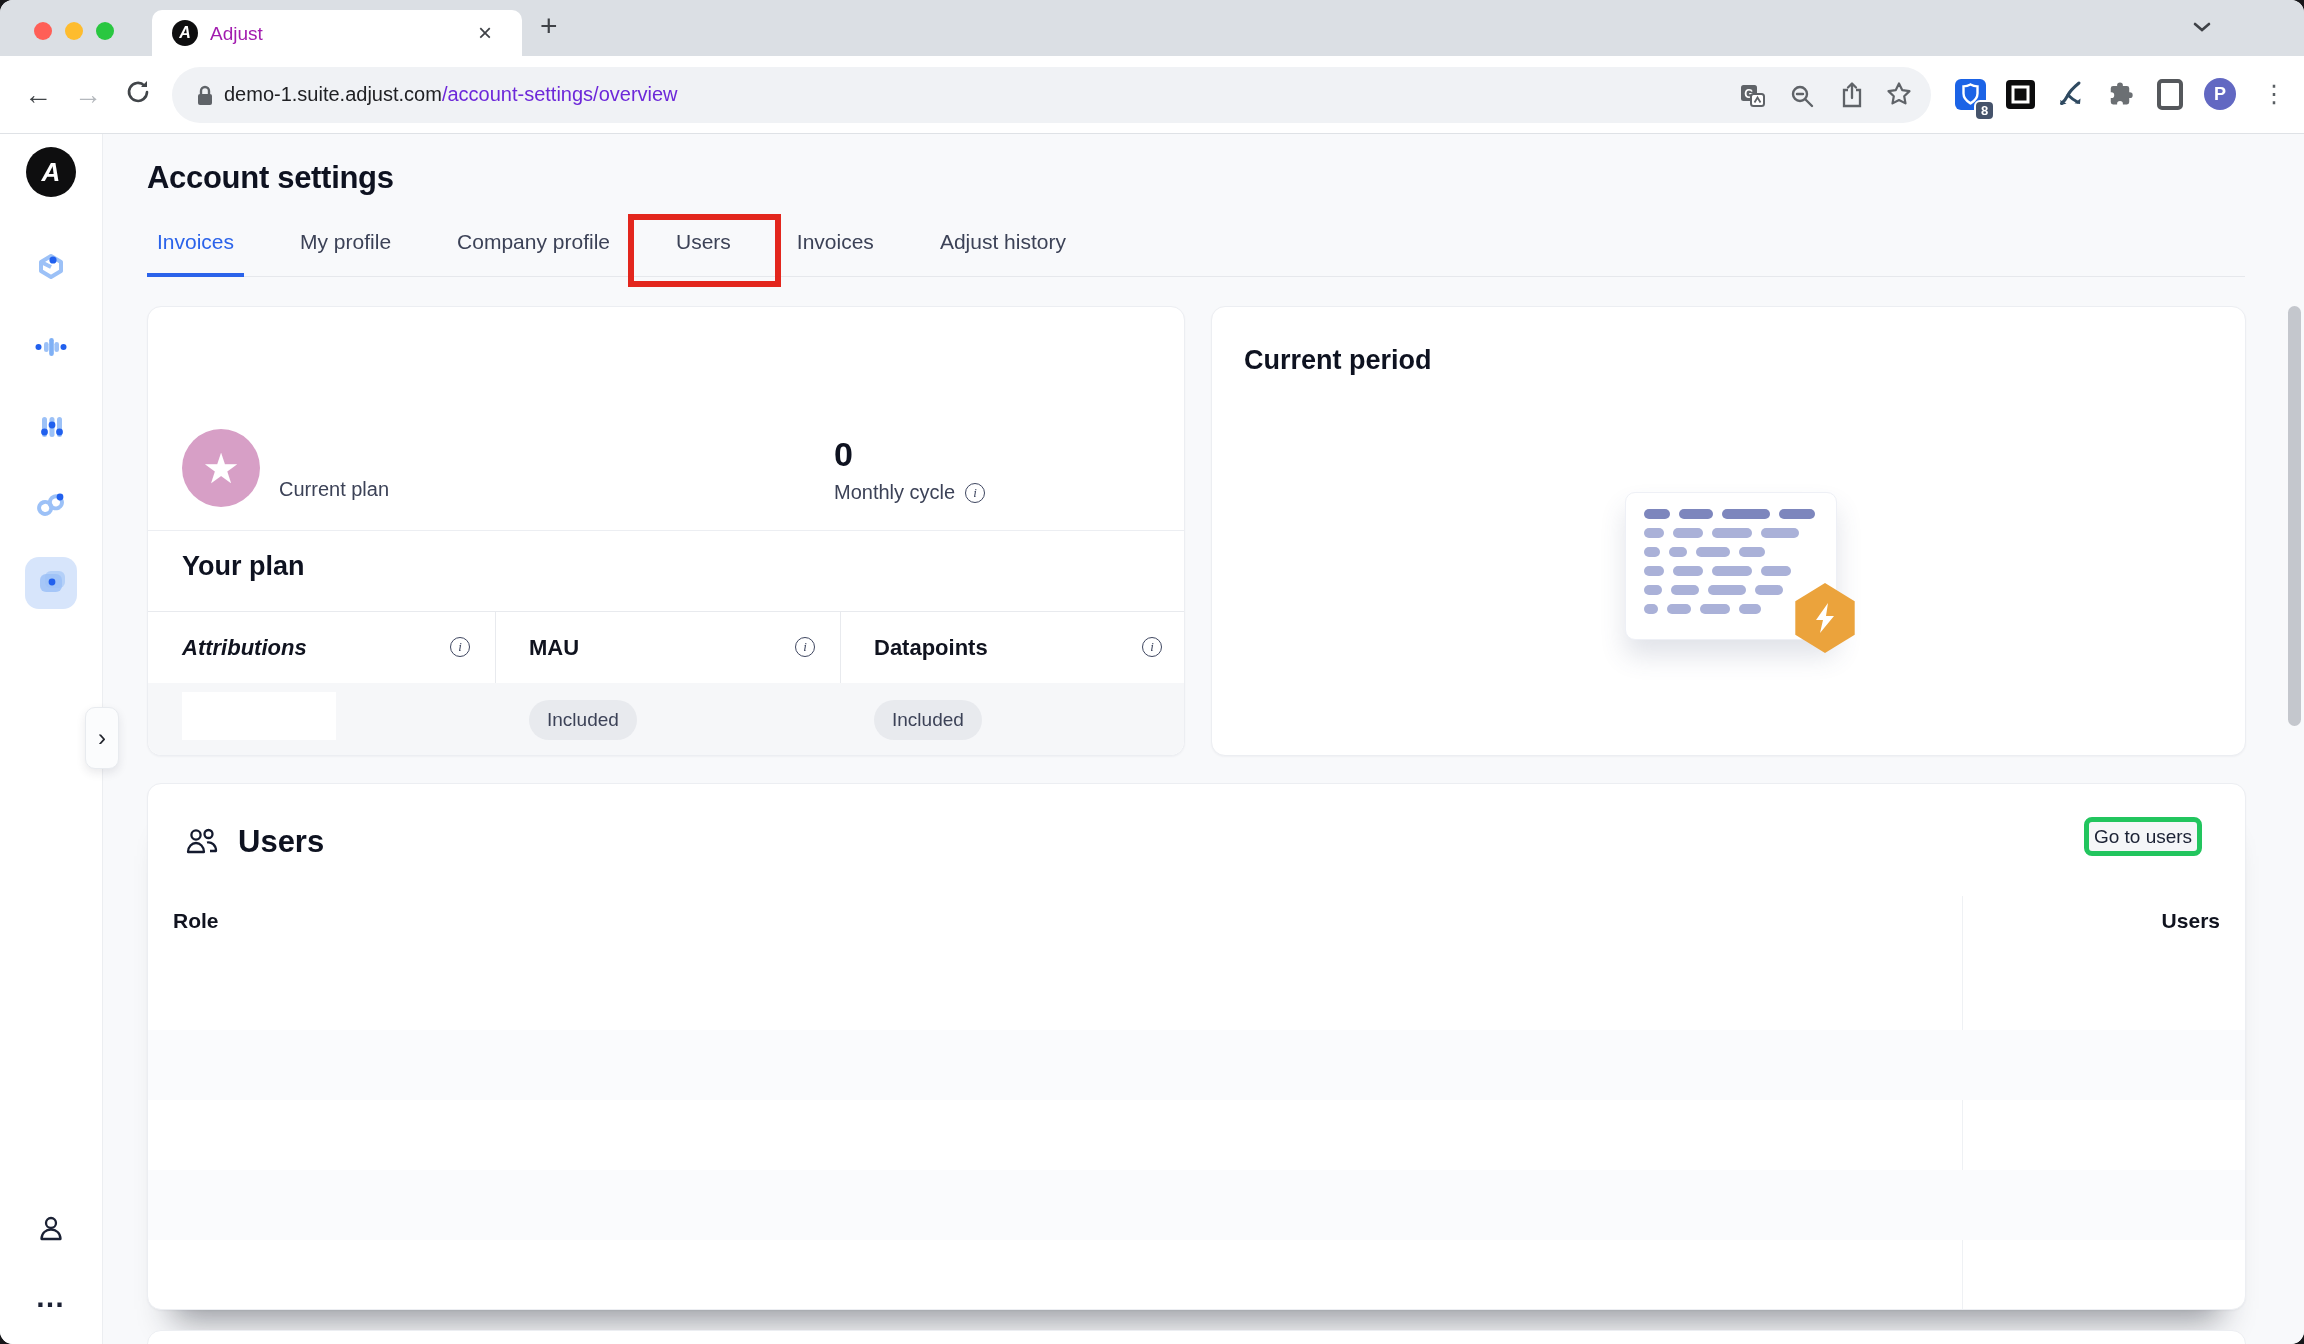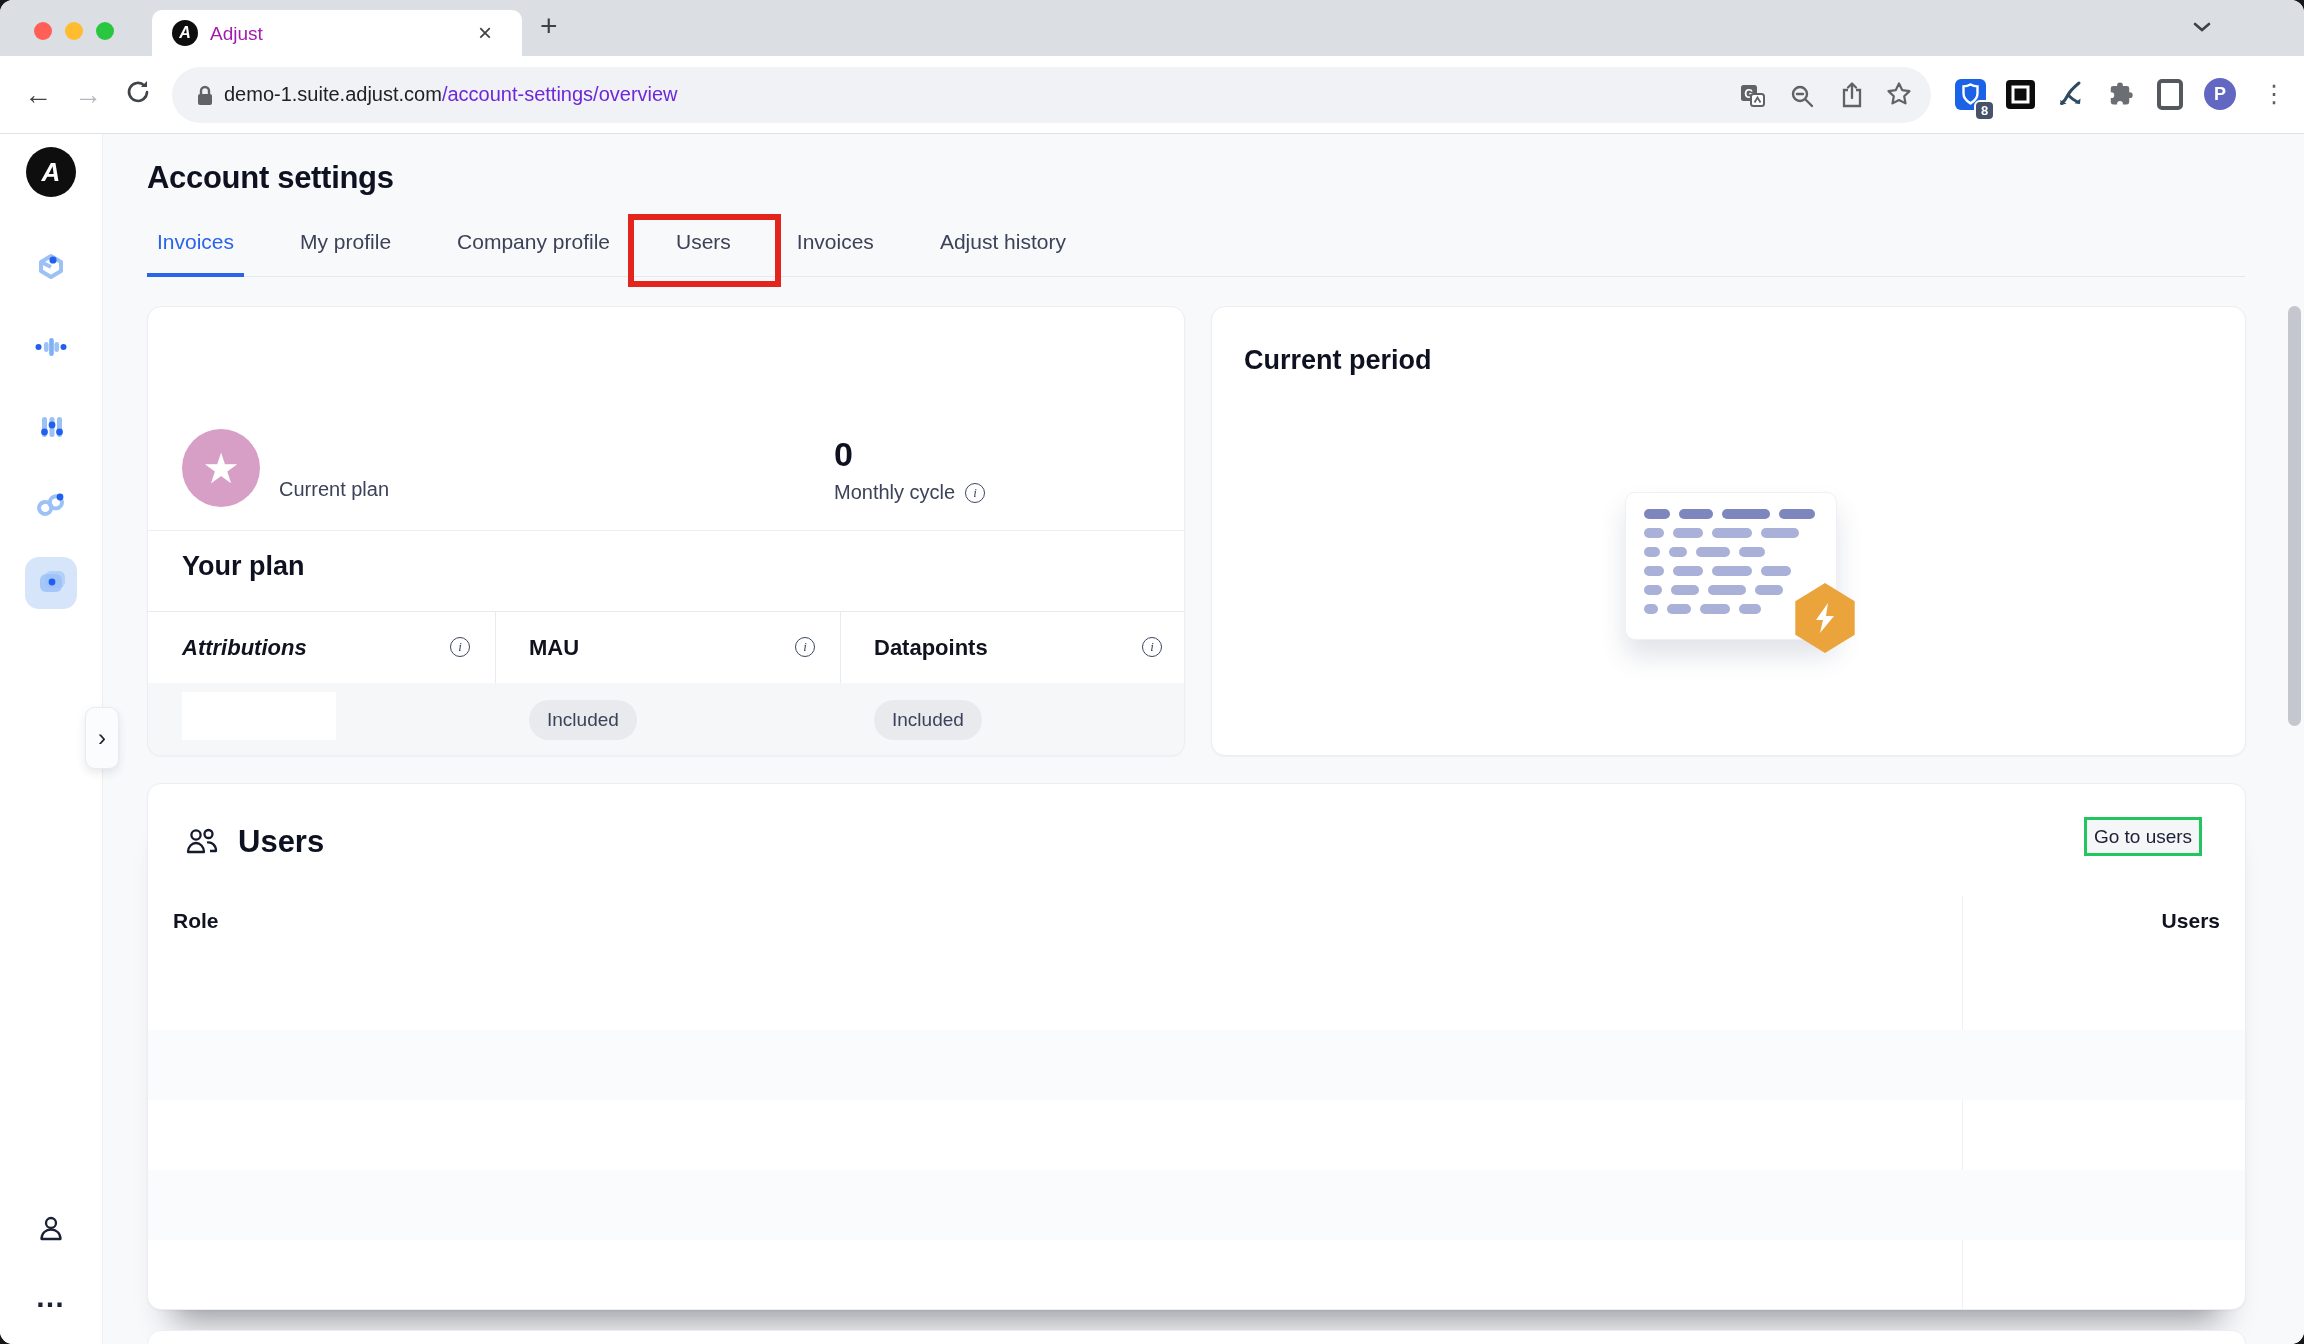--- a/index.html
+++ b/index.html
@@ -93,22 +93,22 @@
   .dash.dark { background:#7d86bd; }
   .hex { position:absolute; right:-22px; bottom:-14px; width:66px; height:70px; background:var(--c-orange);
          clip-path:polygon(50% 0,95% 26%,95% 74%,50% 100%,5% 74%,5% 26%); display:flex; align-items:center; justify-content:center; }
   .period-msg { position:absolute; left:0; right:0; top:352px; text-align:center; font-size:20px; color:#5b6480; }
 
   
   .users-card { left:44px; top:649px; width:2099px; height:527px; border-radius:14px;
                 box-shadow:0 1px 2px rgba(20,24,40,.04), 0 36px 32px -26px rgba(25,28,40,.45); overflow:hidden; }
   .users-head-ic { position:absolute; left:37px; top:42px; }
   .users-title { position:absolute; left:90px; top:40px; font-size:31px; font-weight:800; color:#0e1220; }
-  .goto-btn { position:absolute; left:1936px; top:33px; width:118px; height:39px; background:#f5f6f8; border:3px solid #22c55e;
-              border-radius:0; font-size:19px; color:#1b2134; display:flex; align-items:center; justify-content:center; }
+  .goto-btn { position:absolute; left:1936px; top:33px; width:118px; height:39px; background:#f5f6f8; border:5px solid #22c55e;
+              border-radius:8px; font-size:19px; color:#1b2134; display:flex; align-items:center; justify-content:center; }
   .u-col { position:absolute; top:125px; font-size:21px; font-weight:bold; color:#10131f; }
   .u-divider { position:absolute; left:1814px; top:112px; bottom:0; border-left:1px solid #eff1f4; }
   .u-row { position:absolute; left:0; right:0; height:70px; }
   .u-row.alt { background:#fafbfd; }
 
   .next-card { position:absolute; left:44px; top:1196px; width:2099px; height:160px; background:#fff;
                border:1px solid #eceef2; border-radius:14px 14px 0 0; }
 
   .scroll-thumb { position:absolute; left:2185px; top:172px; width:13px; height:420px; border-radius:7px; background:#c4c7cd; }
 

